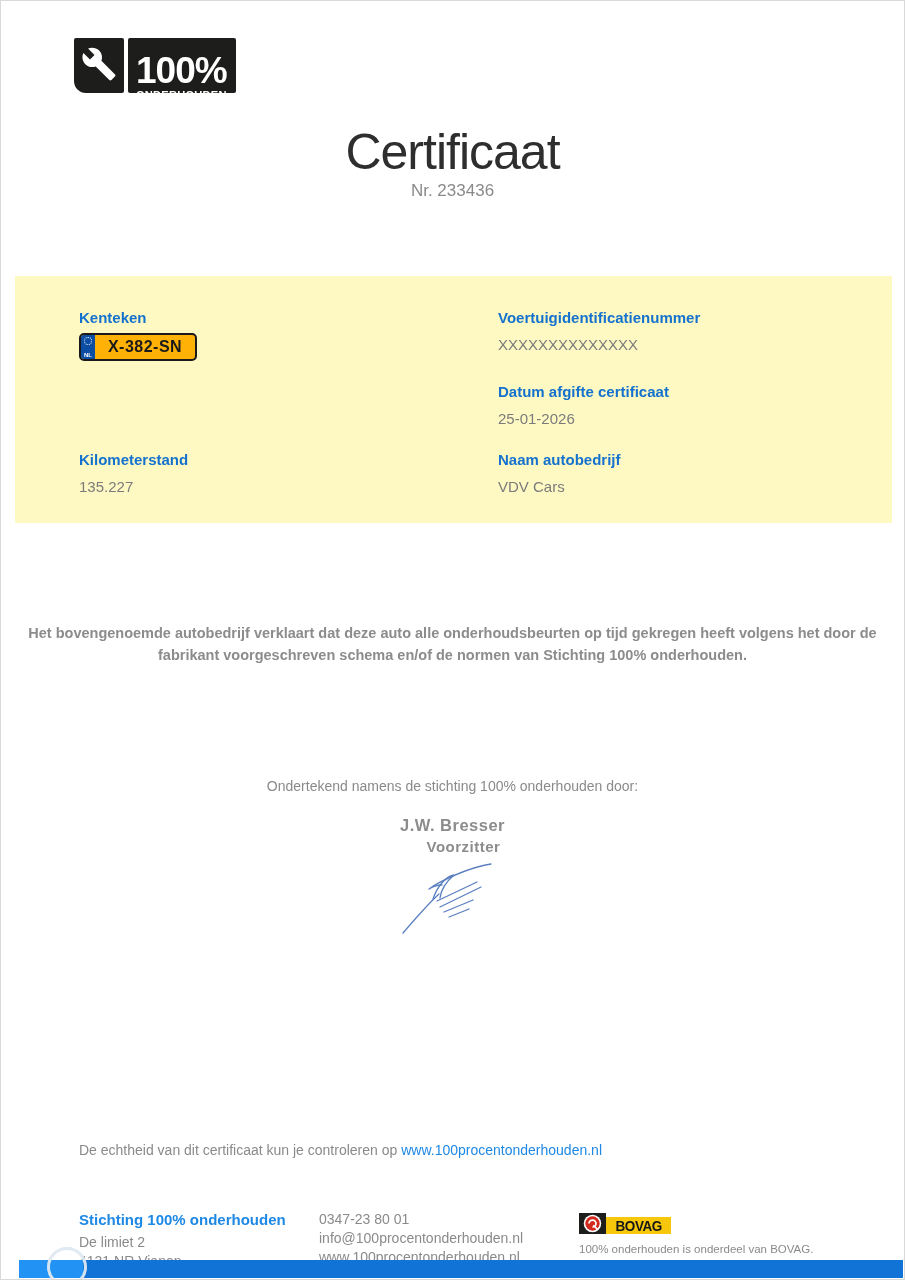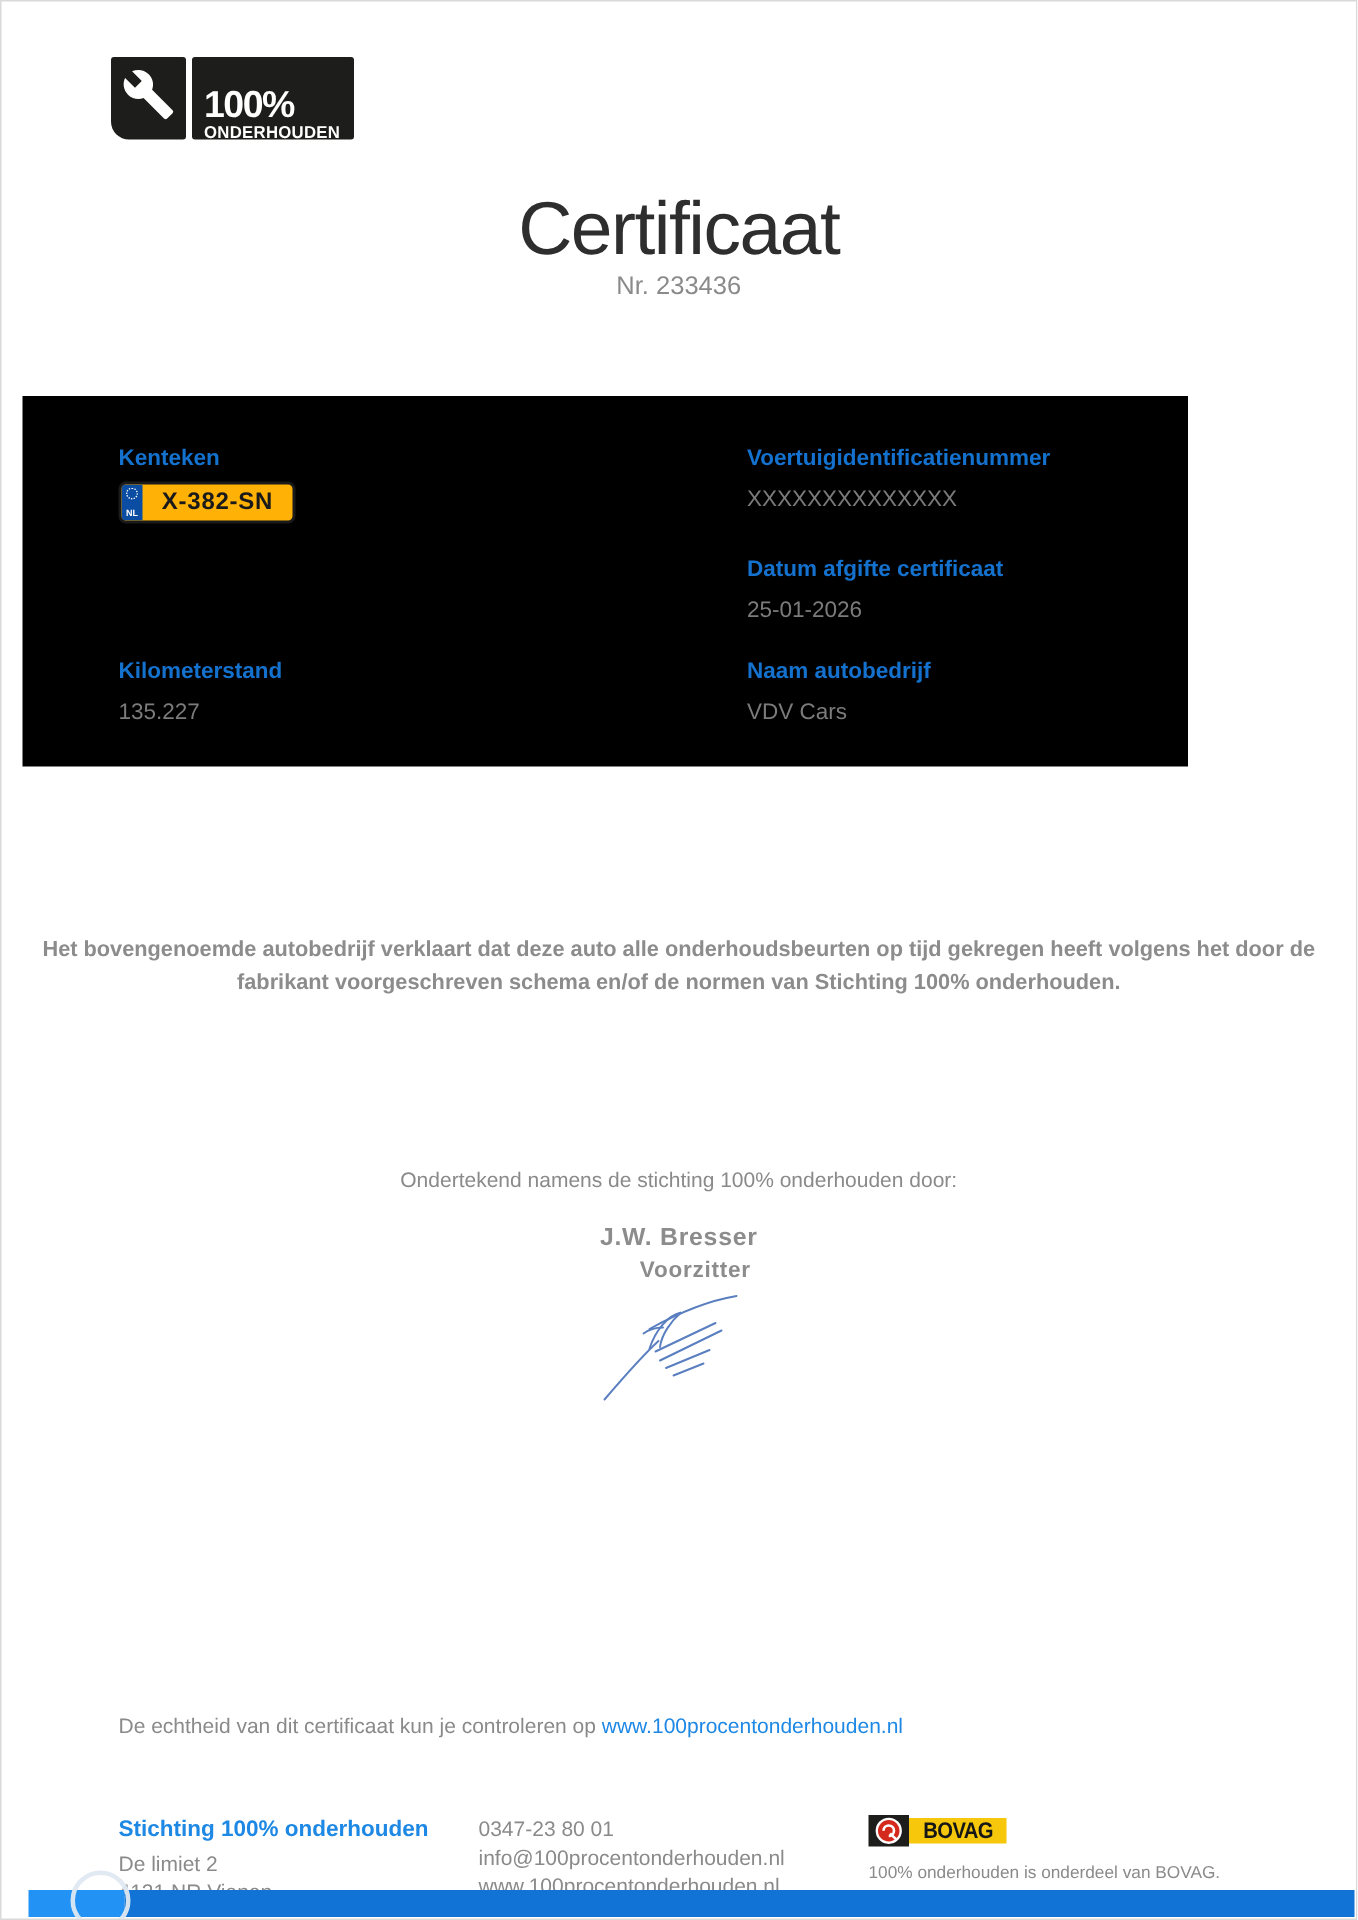--- a/index.html
+++ b/index.html
@@ -19,31 +19,31 @@
     width: 50px; height: 55px; background: #1d1d1b;
     border-radius: 2px 2px 2px 12px;
     display: flex; align-items: center; justify-content: center;
   }
   .logo-iconbox svg { width: 36px; height: 36px; }
   .logo-textbox {
     width: 108px; height: 55px; background: #1d1d1b; border-radius: 2px;
     color: #fff; display: flex; flex-direction: column; justify-content: center;
     padding: 4px 8px 5px 8px;
   }
-  .logo-top { font-size: 25px; font-weight: bold; line-height: 0.95; letter-spacing: -1px; margin-top: 24px; }
+  .logo-top { font-size: 37px; font-weight: bold; line-height: 0.95; letter-spacing: -1px; margin-top: 24px; }
   .logo-bottom { font-size: 11.5px; font-weight: bold; letter-spacing: 0.2px; transform: scaleX(0.97); transform-origin: left; }
 
   
   .title { position: absolute; top: 122px; left: 0; width: 100%; text-align: center;
            font-size: 50px; font-weight: normal; color: #2e2e2e; letter-spacing: -1px; }
   .cert-nr { position: absolute; top: 180px; left: 0; width: 100%; text-align: center;
              font-size: 17px; color: #8a8a8a; }
 
   
-  .panel { position: absolute; left: 14px; top: 263px; width: 777px; height: 247px; background: #000000; }
+  .panel { position: absolute; left: 14px; top: 275px; width: 877px; height: 247px; background: #fef9c3; }
   .field { position: absolute; }
   .f-l { left: 64px; }
   .f-r { left: 483px; }
   .r1 { top: 33px; } .r2 { top: 107px; } .r3 { top: 175px; }
   .field-label { font-size: 15px; font-weight: bold; color: #1472ce; }
   .field-value { font-size: 15px; color: #7b7b7b; margin-top: 10px; white-space: pre-wrap; }
 
   
   .plate {
     margin-top: 7px;
@@ -79,21 +79,21 @@
 
   
   .verify { position: absolute; top: 1141px; left: 78px; font-size: 14px; color: #8a8a8a; }
   .verify a { color: #1e88e5; text-decoration: none; }
 
   
   .footer-org { position: absolute; top: 1209px; left: 78px; font-size: 14px; color: #8a8a8a; line-height: 1.35; }
   .footer-org .org-name { font-size: 15px; font-weight: bold; color: #1e88e5; margin-bottom: 3px; }
   .footer-contact { position: absolute; top: 1209px; left: 318px; font-size: 14px; color: #8a8a8a; line-height: 1.35; }
   .footer-bovag { position: absolute; top: 1206px; left: 578px; }
-  .bovag-logo { display: flex; align-items: center; height: 27px; width: 92px; }
+  .bovag-logo { display: flex; align-items: flex-end; height: 27px; width: 92px; }
   .bovag-mark { width: 27px; background: #1d1d1b; display: flex; align-items: center; justify-content: center; }
   .bovag-mark svg { width: 21px; height: 21px; }
   .bovag-wordbox { flex: 1; background: #f6c70b; display: flex; align-items: center; justify-content: center; }
   .bovag-word { font-size: 15px; font-weight: bold; color: #161616; letter-spacing: -0.5px; transform: scaleX(0.9); }
   .bovag-note { margin-top: 9px; font-size: 11.5px; color: #8a8a8a; }
 
   
   .bottom-bar { position: absolute; left: 18px; right: 1px; bottom: 1px; height: 18px; display: flex; }
   .bar-accent { width: 64px; background: #2293f5; }
   .bar-main { flex: 1; background: #1273d6; }

